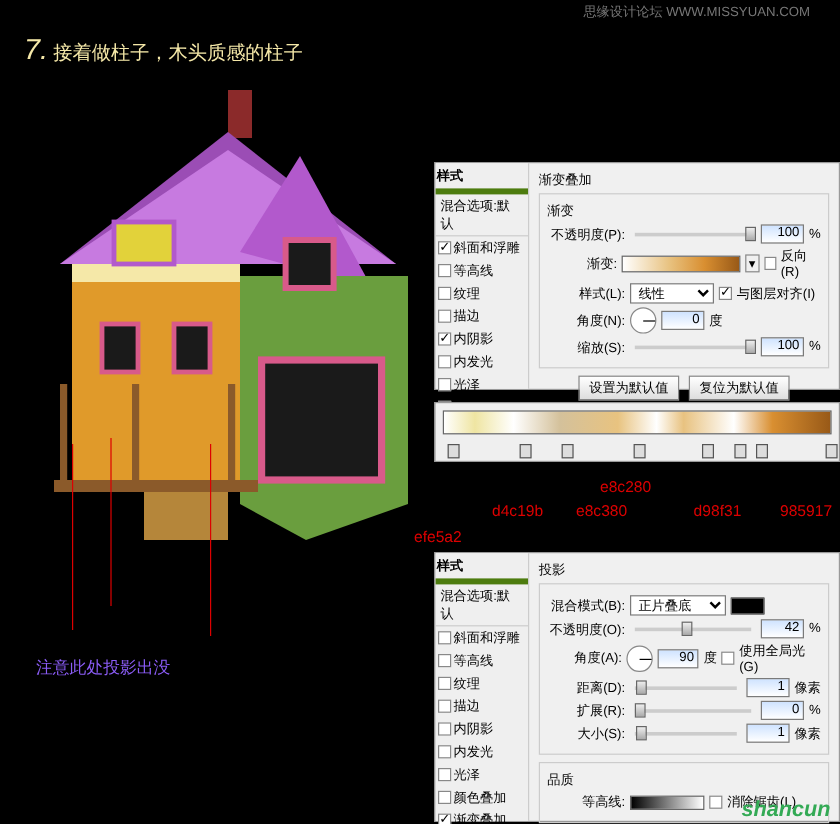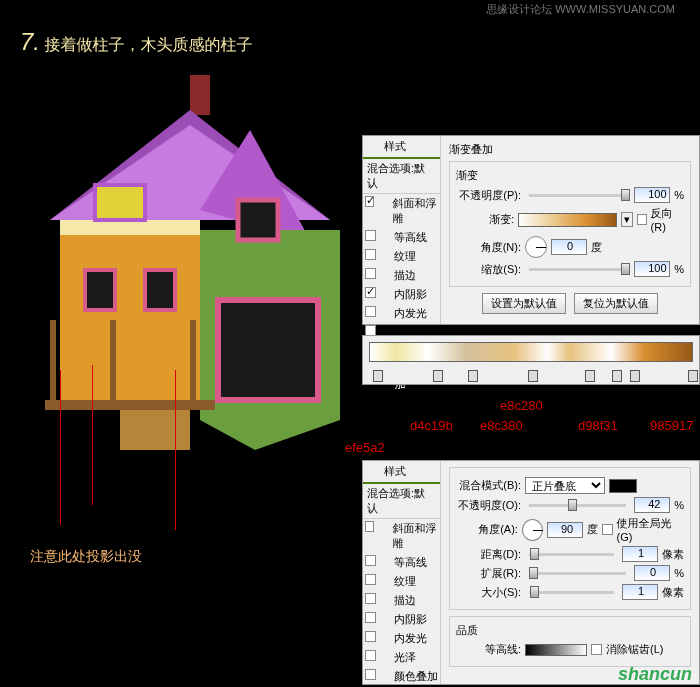--- a/index.html
+++ b/index.html
@@ -1,41 +1,41 @@
 <!DOCTYPE html>
 <html><head>
 <meta charset="utf-8">
 <style>
 *{box-sizing:border-box;margin:0;padding:0;font-family:"Microsoft YaHei",SimSun,sans-serif}
 body{background:#000;width:700px;height:687px;position:relative;overflow:hidden;font-size:12px}
 .watermark-top{position:absolute;top:2px;right:25px;color:#777;font-size:11px}
 .step-title{position:absolute;top:28px;left:20px;color:#f5e8a8;font-size:16px}
 .step-num{font-size:24px;font-style:italic}
 .house{position:absolute;top:70px;left:20px;width:340px;height:400px}
-.shadow-note{position:absolute;top:548px;left:30px;color:#fdba74;font-size:14px}
+.shadow-note{position:absolute;top:548px;left:30px;color:#8b5cf6;font-size:14px}
 .anno-line{position:absolute;background:#d00}
 .anno-label{position:absolute;color:#d00;font-size:13px}
 .dialog{position:absolute;background:#f0f0f0;border:1px solid #999;font-size:11px}
 .dialog1{top:135px;left:362px;width:338px;height:190px}
 .dialog2{top:460px;left:362px;width:338px;height:225px}
 .d-left{float:left;width:78px;border-right:1px solid #ccc;height:100%;background:#efefef}
-.d-left-hdr{padding:3px 21px;border-bottom:2px solid #4d7c0f;font-weight:400}
+.d-left-hdr{padding:3px 1px;border-bottom:5px solid #4d7c0f;font-weight:700}
 .d-left-sub{padding:2px 4px;border-bottom:1px solid #ccc}
-.d-left-row{padding:2px 2px;display:flex;gap:18px}
+.d-left-row{padding:2px 2px;display:flex;align-items:center;gap:2px}
 .d-left-row.sel{background:#0a246a;color:#fff}
 .cb{width:11px;height:11px;border:1px solid #888;background:#fff;display:inline-block;position:relative}
 .cb.ck::after{content:"✓";position:absolute;top:-3px;left:0;font-size:11px;color:#000}
 .d-right{margin-left:78px;padding:6px 8px}
 .d-right-hdr{margin-bottom:4px}
 .fieldset{border:1px solid #ccc;padding:6px;margin-bottom:6px}
 .legend{font-size:11px;margin-bottom:4px}
 .row{display:flex;align-items:center;margin:3px 0;gap:4px}
 .lbl{width:65px;text-align:right;font-size:11px}
 .sel{border:1px solid #7a7a7a;background:#fff;height:17px;font-size:11px;padding:0 2px}
-.num{width:36px;height:16px;border:1px solid #7a7a7a;background:#fff;text-align:right;padding:0 13px;font-size:11px;background:linear-gradient(#cfe3ff,#fff)}
+.num{width:36px;height:16px;border:1px solid #7a7a7a;background:#fff;text-align:right;padding:0 3px;font-size:11px;background:linear-gradient(#cfe3ff,#fff)}
 .slider{flex:1;height:3px;background:#ccc;position:relative;margin:0 4px}
 .slider .thumb{position:absolute;width:9px;height:12px;background:linear-gradient(#eee,#aaa);border:1px solid #666;top:-5px}
 .btn{border:1px solid #888;background:linear-gradient(#fff,#ddd);padding:2px 8px;font-size:11px}
 .grad-bar{height:14px;background:linear-gradient(90deg,#fff,#e8c280 40%,#d98f31 70%,#985917);border:1px solid #666;width:110px;display:inline-block}
 .mini-grad{width:62px;height:12px;background:linear-gradient(90deg,#000,#fff);border:1px solid #666;display:inline-block}
 .swatch{width:28px;height:14px;border:1px solid #666;display:inline-block}
 .dial{width:22px;height:22px;border:1px solid #888;border-radius:50%;display:inline-block;position:relative;background:#fff}
 .dial::after{content:"";position:absolute;width:10px;height:1px;background:#000;top:10px;left:10px}
 .stop-editor{position:absolute;top:335px;left:362px;width:338px;height:50px;background:#efefef;border:1px solid #999}
 .grad-big{margin:6px;height:20px;background:linear-gradient(90deg,#fff 0%,#efe5a2 8%,#fff 18%,#d4c19b 30%,#e8c380 45%,#fff 55%,#e8c280 62%,#fff 75%,#d98f31 85%,#985917 100%);border:1px solid #666}
@@ -135,20 +135,26 @@
         <span>%</span>
       </div>
       <div class="row">
         <span class="lbl">渐变:</span>
         <span class="grad-bar"></span>
         <span style="border:1px solid #888;padding:0 2px">▾</span>
         <span class="cb"></span>
         <span>反向(R)</span>
       </div>
       <div class="row">
+        <span class="lbl">样式(L):</span>
+        <select class="sel" style="width:70px"><option>线性</option></select>
+        <span class="cb ck"></span>
+        <span>与图层对齐(I)</span>
+      </div>
+      <div class="row">
         <span class="lbl">角度(N):</span>
         <span class="dial"></span>
         <span class="num">0</span>
         <span>度</span>
       </div>
       <div class="row">
         <span class="lbl">缩放(S):</span>
         <span class="slider">
             <span class="thumb" style="left:95%"></span>
           </span>
@@ -219,20 +225,21 @@
           <span class="cb"></span>
           <span>颜色叠加</span>
         </div>
         <div class="d-left-row">
           <span class="cb ck"></span>
           <span>渐变叠加</span>
         </div>
       </div>
   </div>
   <div class="d-right">
+    <div class="d-right-hdr">投影</div>
     <div class="fieldset">
       <div class="row">
         <span class="lbl">混合模式(B):</span>
         <select class="sel" style="width:80px"><option>正片叠底</option></select>
         <span class="swatch" style="background:#000"></span>
       </div>
       <div class="row">
         <span class="lbl">不透明度(O):</span>
         <span class="slider">
             <span class="thumb" style="left:40%"></span>

